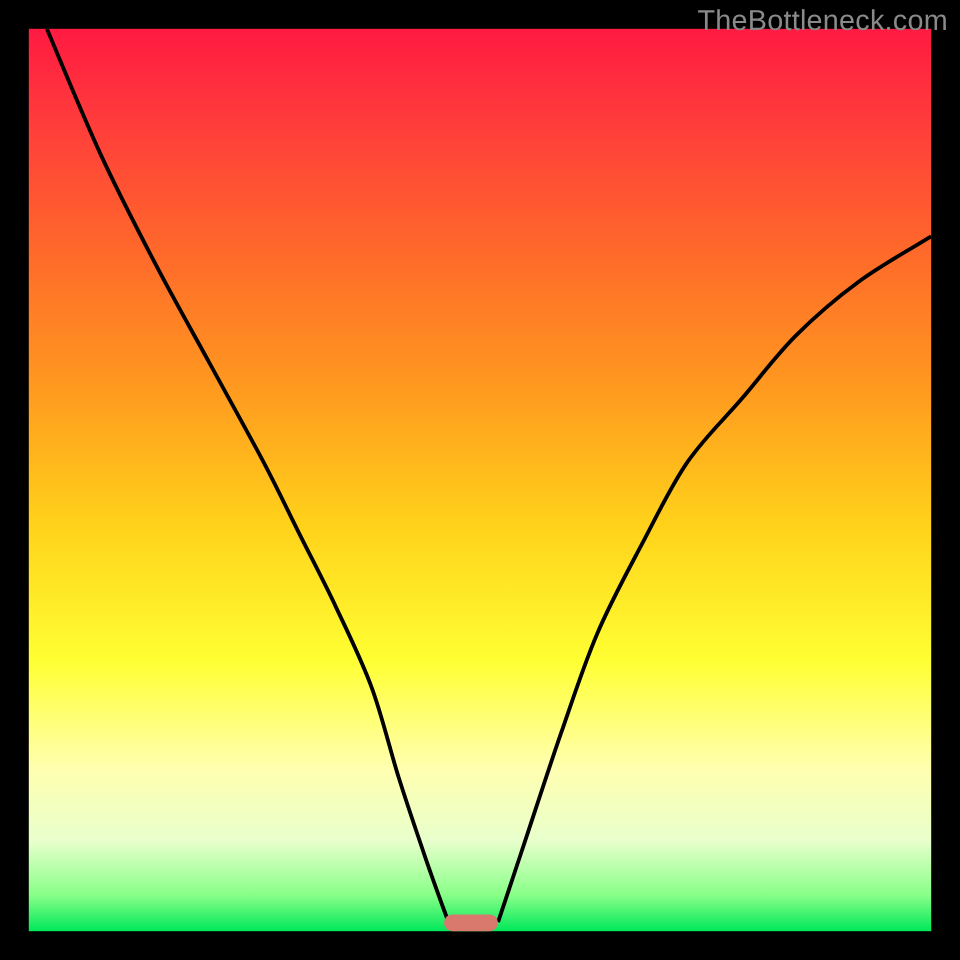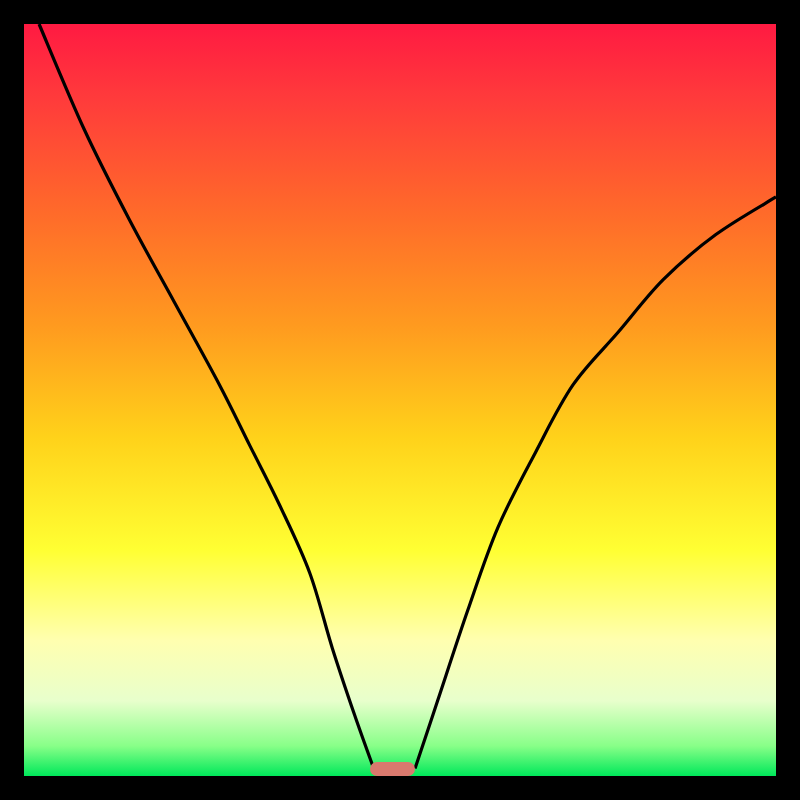--- a/index.html
+++ b/index.html
@@ -71,13 +71,14 @@
   <div class="plot">
 
     <svg class="curves" viewBox="0 0 752 752" preserveAspectRatio="none">
       <path d="M 15.04 0.00 C 22.56 17.55, 45.12 72.69, 60.16 105.28 C 75.20 137.87, 90.24 166.69, 105.28 195.52 C 120.32 224.35, 135.36 250.67, 150.40 278.24 C 165.44 305.81, 182.99 337.15, 195.52 360.96 C 208.05 384.77, 215.57 401.07, 225.60 421.12 C 235.63 441.17, 245.65 459.97, 255.68 481.28 C 265.71 502.59, 276.99 525.15, 285.76 548.96 C 294.53 572.77, 300.80 600.35, 308.32 624.16 C 315.84 647.97, 323.99 671.79, 330.88 691.84 C 337.77 711.89, 346.55 735.71, 349.68 744.48" fill="none" stroke="#000" stroke-width="3.2"></path>
       <path d="M 391.04 744.48 C 394.80 733.20, 404.83 703.12, 413.60 676.80 C 422.37 650.48, 433.65 615.39, 443.68 586.56 C 453.71 557.73, 462.48 530.16, 473.76 503.84 C 485.04 477.52, 498.83 452.45, 511.36 428.64 C 523.89 404.83, 535.17 381.01, 548.96 360.96 C 562.75 340.91, 579.04 325.87, 594.08 308.32 C 609.12 290.77, 622.91 271.97, 639.20 255.68 C 655.49 239.39, 673.04 224.35, 691.84 210.56 C 710.64 196.77, 741.97 179.23, 752.00 172.96" fill="none" stroke="#000" stroke-width="3.2"></path>
     </svg>
 
     <div class="marker" style="left: 345.92px; width: 45.12px;"></div>
 
   </div>
+  <div class="watermark">TheBottleneck.com</div>
 </div>
 
 </body></html>

